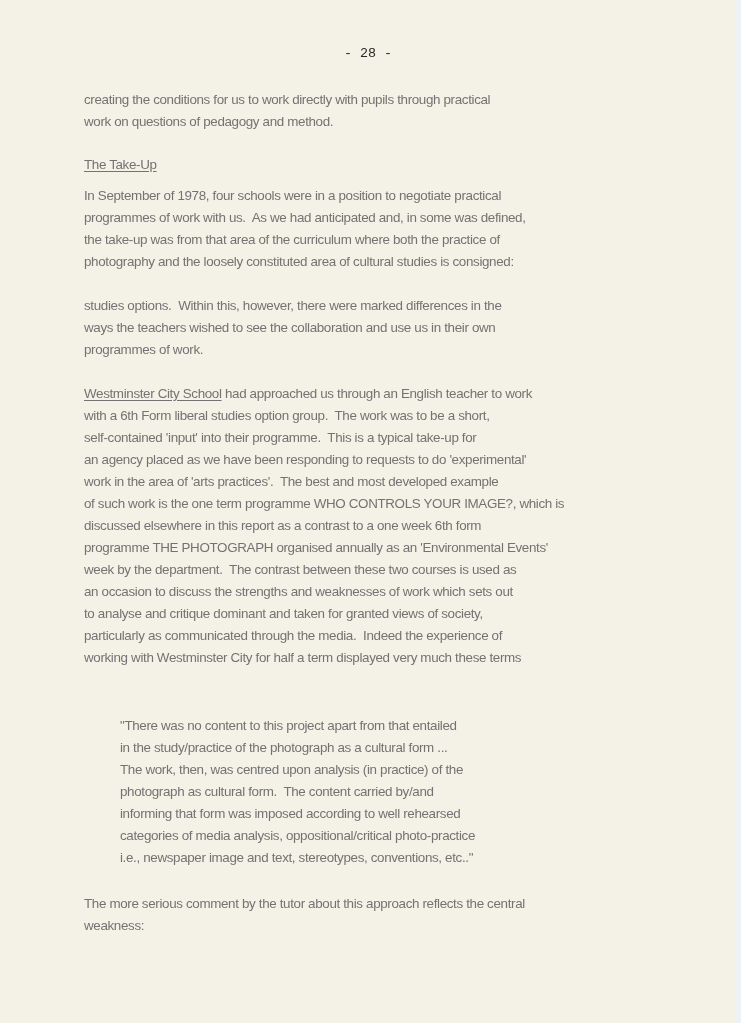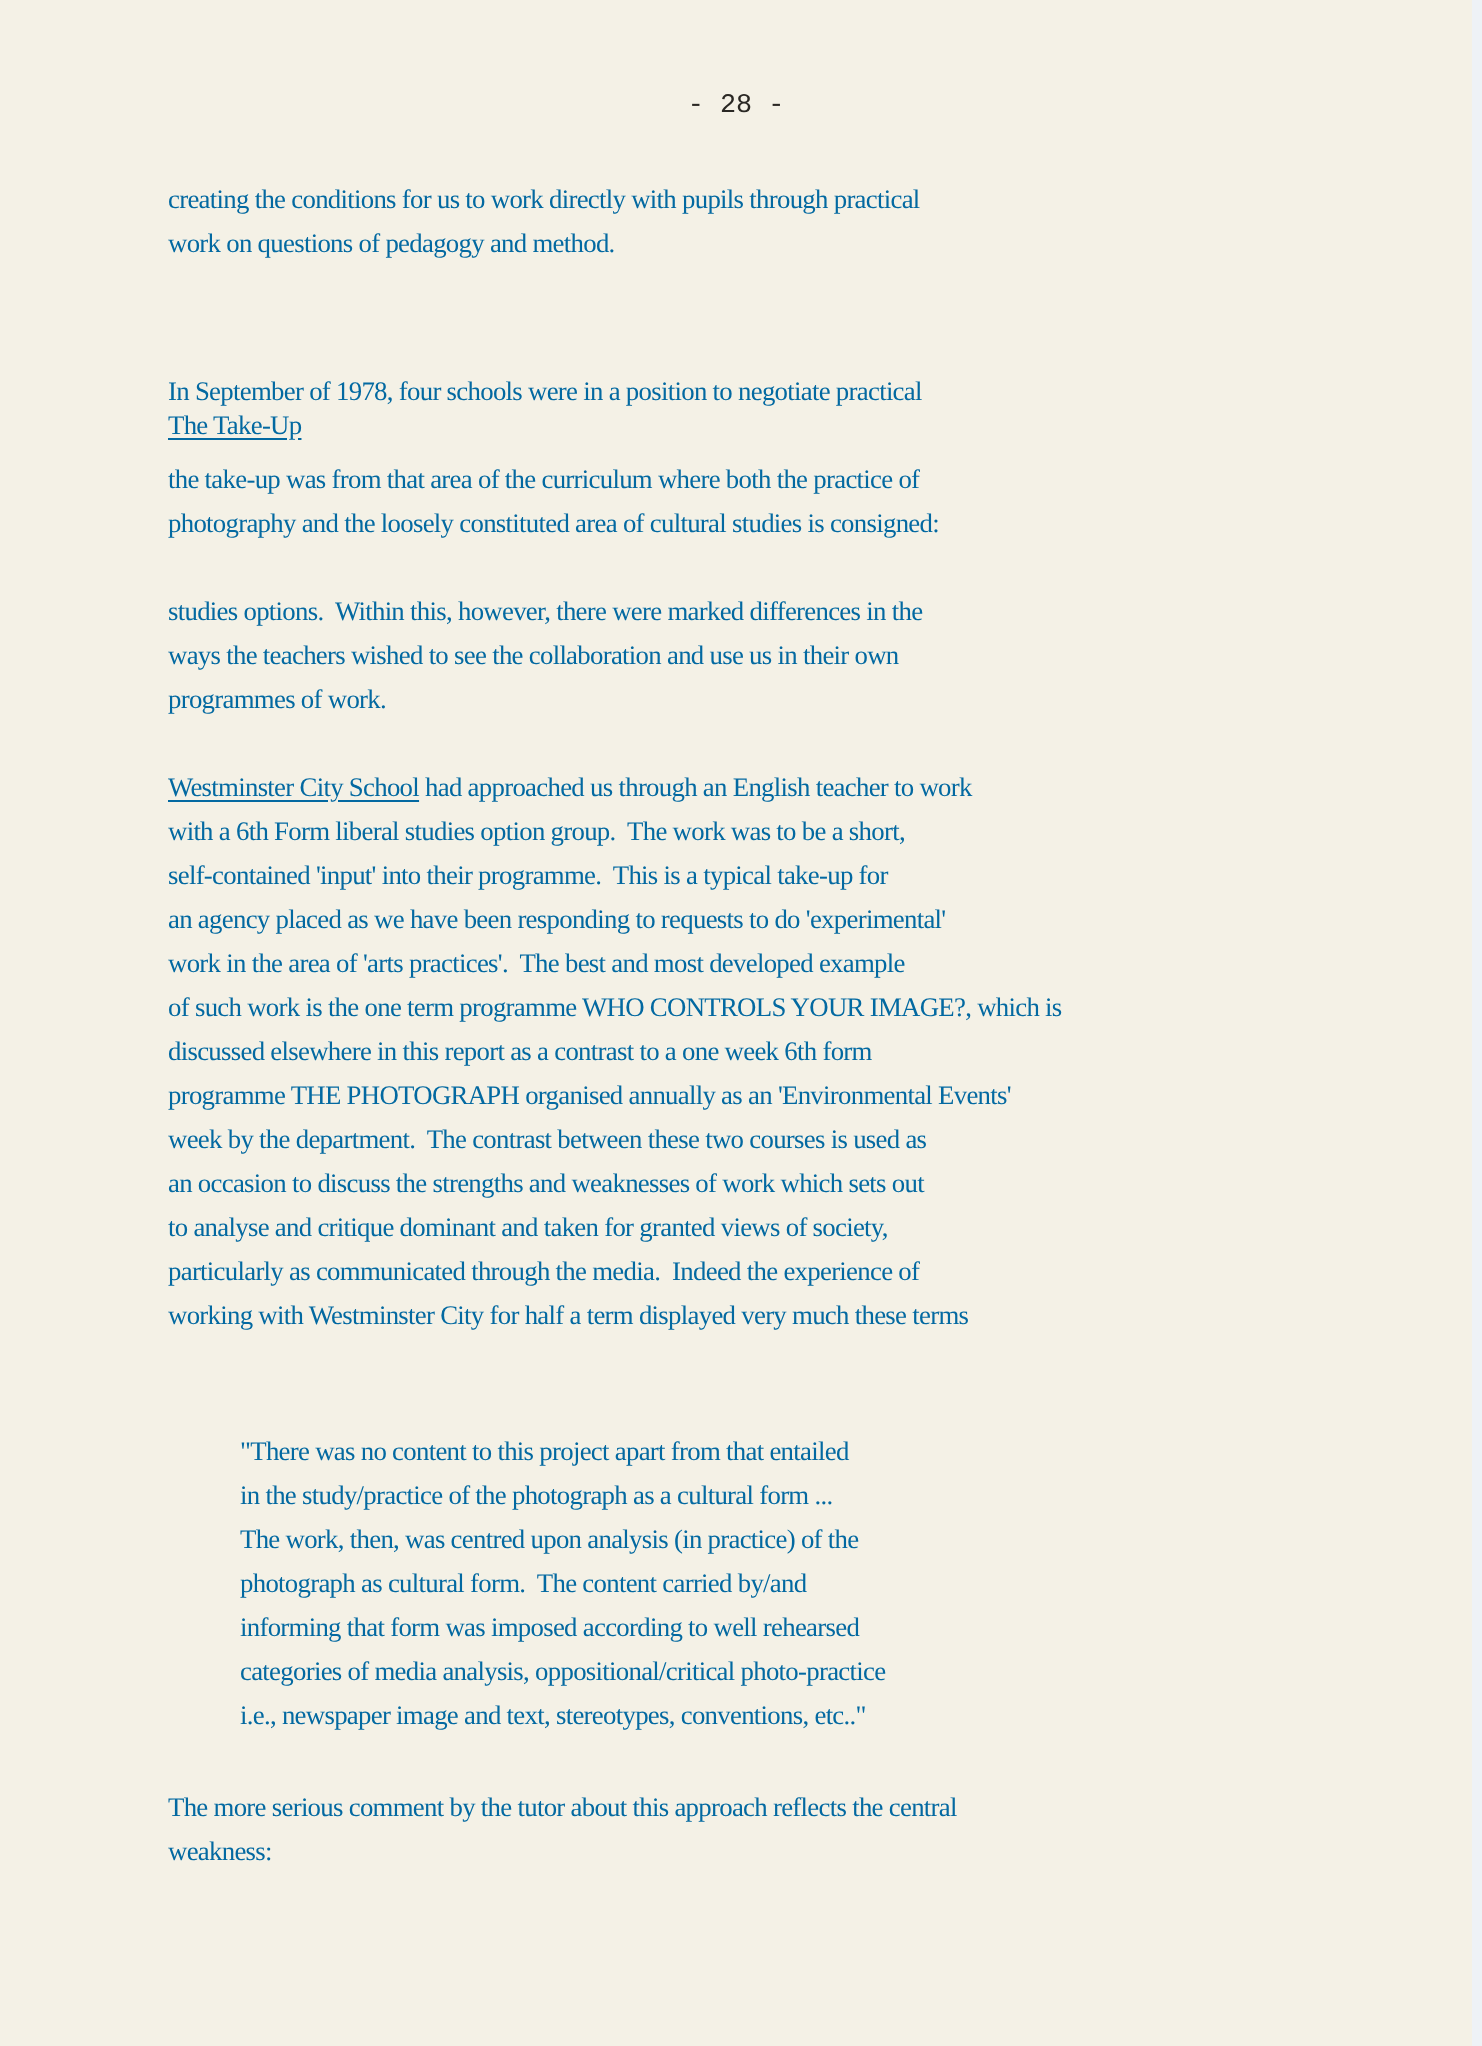--- a/index.html
+++ b/index.html
@@ -17,52 +17,53 @@
       position: absolute;
       left: 0;
       top: 0;
       width: 736px;
       height: 1023px;
       background: #f4f1e6;
     }
     .line {
       position: absolute;
       left: 84px;
-      font-family: Liberation Serif, serif;
+      font-family: Liberation Sans, sans-serif;
       font-size: 13.4px;
-      color: #0369a1;
+      color: #737373;
       white-space: pre;
       letter-spacing: -0.35px;
       line-height: 16px;
     }
     .indent { left: 120px; }
     .page-number {
       position: absolute;
       top: 46px;
       left: 0;
       width: 736px;
       text-align: center;
       font-family: "Liberation Mono", "DejaVu Sans Mono", monospace;
       font-size: 13.4px;
       color: #2a2824;
     }
-    .u { text-decoration: underline; text-underline-offset: 2px; margin-top: 48px; }
+    .u { text-decoration: underline; text-underline-offset: 2px; }
   </style>
 </head>
 <body>
 
 <div class="page">
   <div class="page-number">- 28 -</div>
 
   <div class="line" style="top:92px">creating the conditions for us to work directly with pupils through practical</div>
   <div class="line" style="top:114px">work on questions of pedagogy and method.</div>
 
   <div class="line u" style="top:157px">The Take-Up</div>
 
   <div class="line" style="top:188px">In September of 1978, four schools were in a position to negotiate practical</div>
+  <div class="line" style="top:210px">programmes of work with us.  As we had anticipated and, in some was defined,</div>
   <div class="line" style="top:254px">photography and the loosely constituted area of cultural studies is consigned:</div>
   <div class="line" style="top:232px">the take-up was from that area of the curriculum where both the practice of</div>
   <div class="line" style="top:298px">studies options.  Within this, however, there were marked differences in the</div>
   <div class="line" style="top:320px">ways the teachers wished to see the collaboration and use us in their own</div>
   <div class="line" style="top:342px">programmes of work.</div>
 
   <div class="line" style="top:386px"><span class="u">Westminster City School</span><span> had approached us through an English teacher to work</span></div>
   <div class="line" style="top:408px">with a 6th Form liberal studies option group.  The work was to be a short,</div>
   <div class="line" style="top:430px">self-contained 'input' into their programme.  This is a typical take-up for</div>
   <div class="line" style="top:452px">an agency placed as we have been responding to requests to do 'experimental'</div>

